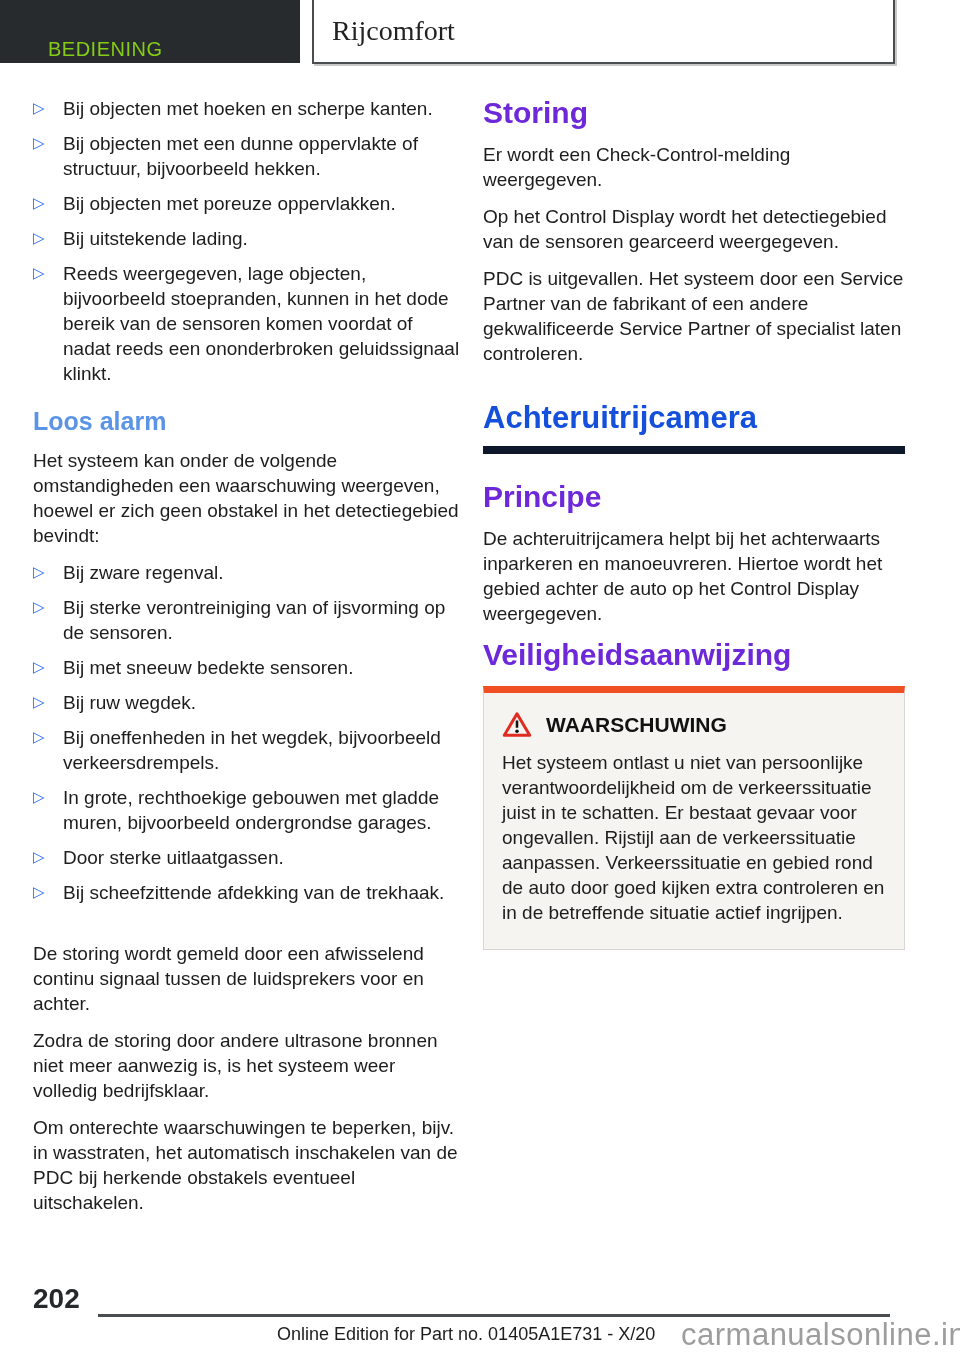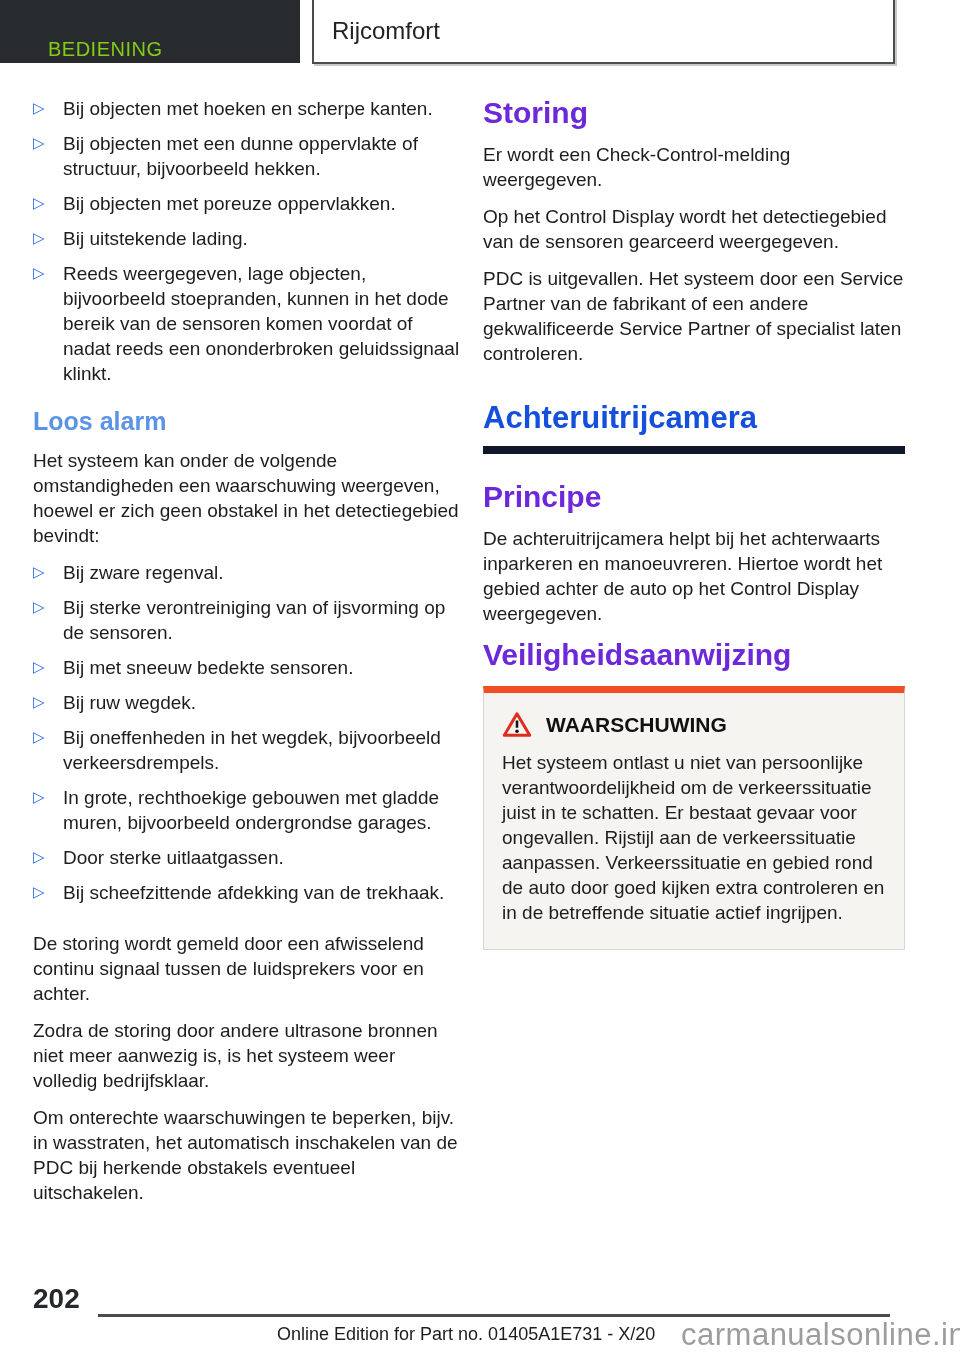--- a/index.html
+++ b/index.html
@@ -26,21 +26,21 @@
   }
   .hdr-box {
     position: absolute; left: 312px; top: -2px;
     width: 583px; height: 66px;
     border: 2px solid #4a4d4f;
     box-shadow: 2px 2px 0 #c9c9c9;
     background: #ffffff;
     display: flex; align-items: center;
     padding-left: 18px;
   }
-  .hdr-box span { font-size: 24px; color: #222; }
+  .hdr-box span { font-size: 28px; color: #222; font-family: Liberation Serif, serif; }
 
   
   .col { position: absolute; top: 96px; }
   .col-left  { left: 33px;  width: 428px; }
   .col-right { left: 483px; width: 422px; }
 
   p.body { font-size: 19px; line-height: 25px; margin-bottom: 12px; }
 
   ul.tri-list { list-style: none; }
   ul.tri-list li {
@@ -63,21 +63,21 @@
   h2.sub-blue {
     color: #6d28d9; font-size: 30px; font-weight: 700;
     margin: 0 0 12px 0;
   }
   h1.main-blue {
     color: #1550dc; font-size: 31px; font-weight: 700;
     border-bottom: 8px solid #0f172a;
     padding-bottom: 10px;
     margin: 34px 0 26px 0;
   }
-  .gap-top { margin-top: 26px; }
+  .gap-top { margin-top: 36px; }
 
   
   .warnbox {
     margin-top: 14px;
     border: 1px solid #d8d6d2;
     border-top: 7px solid #f04e23;
     background: #f5f4f1;
     padding: 18px 18px 24px 18px;
   }
   .warn-head {

